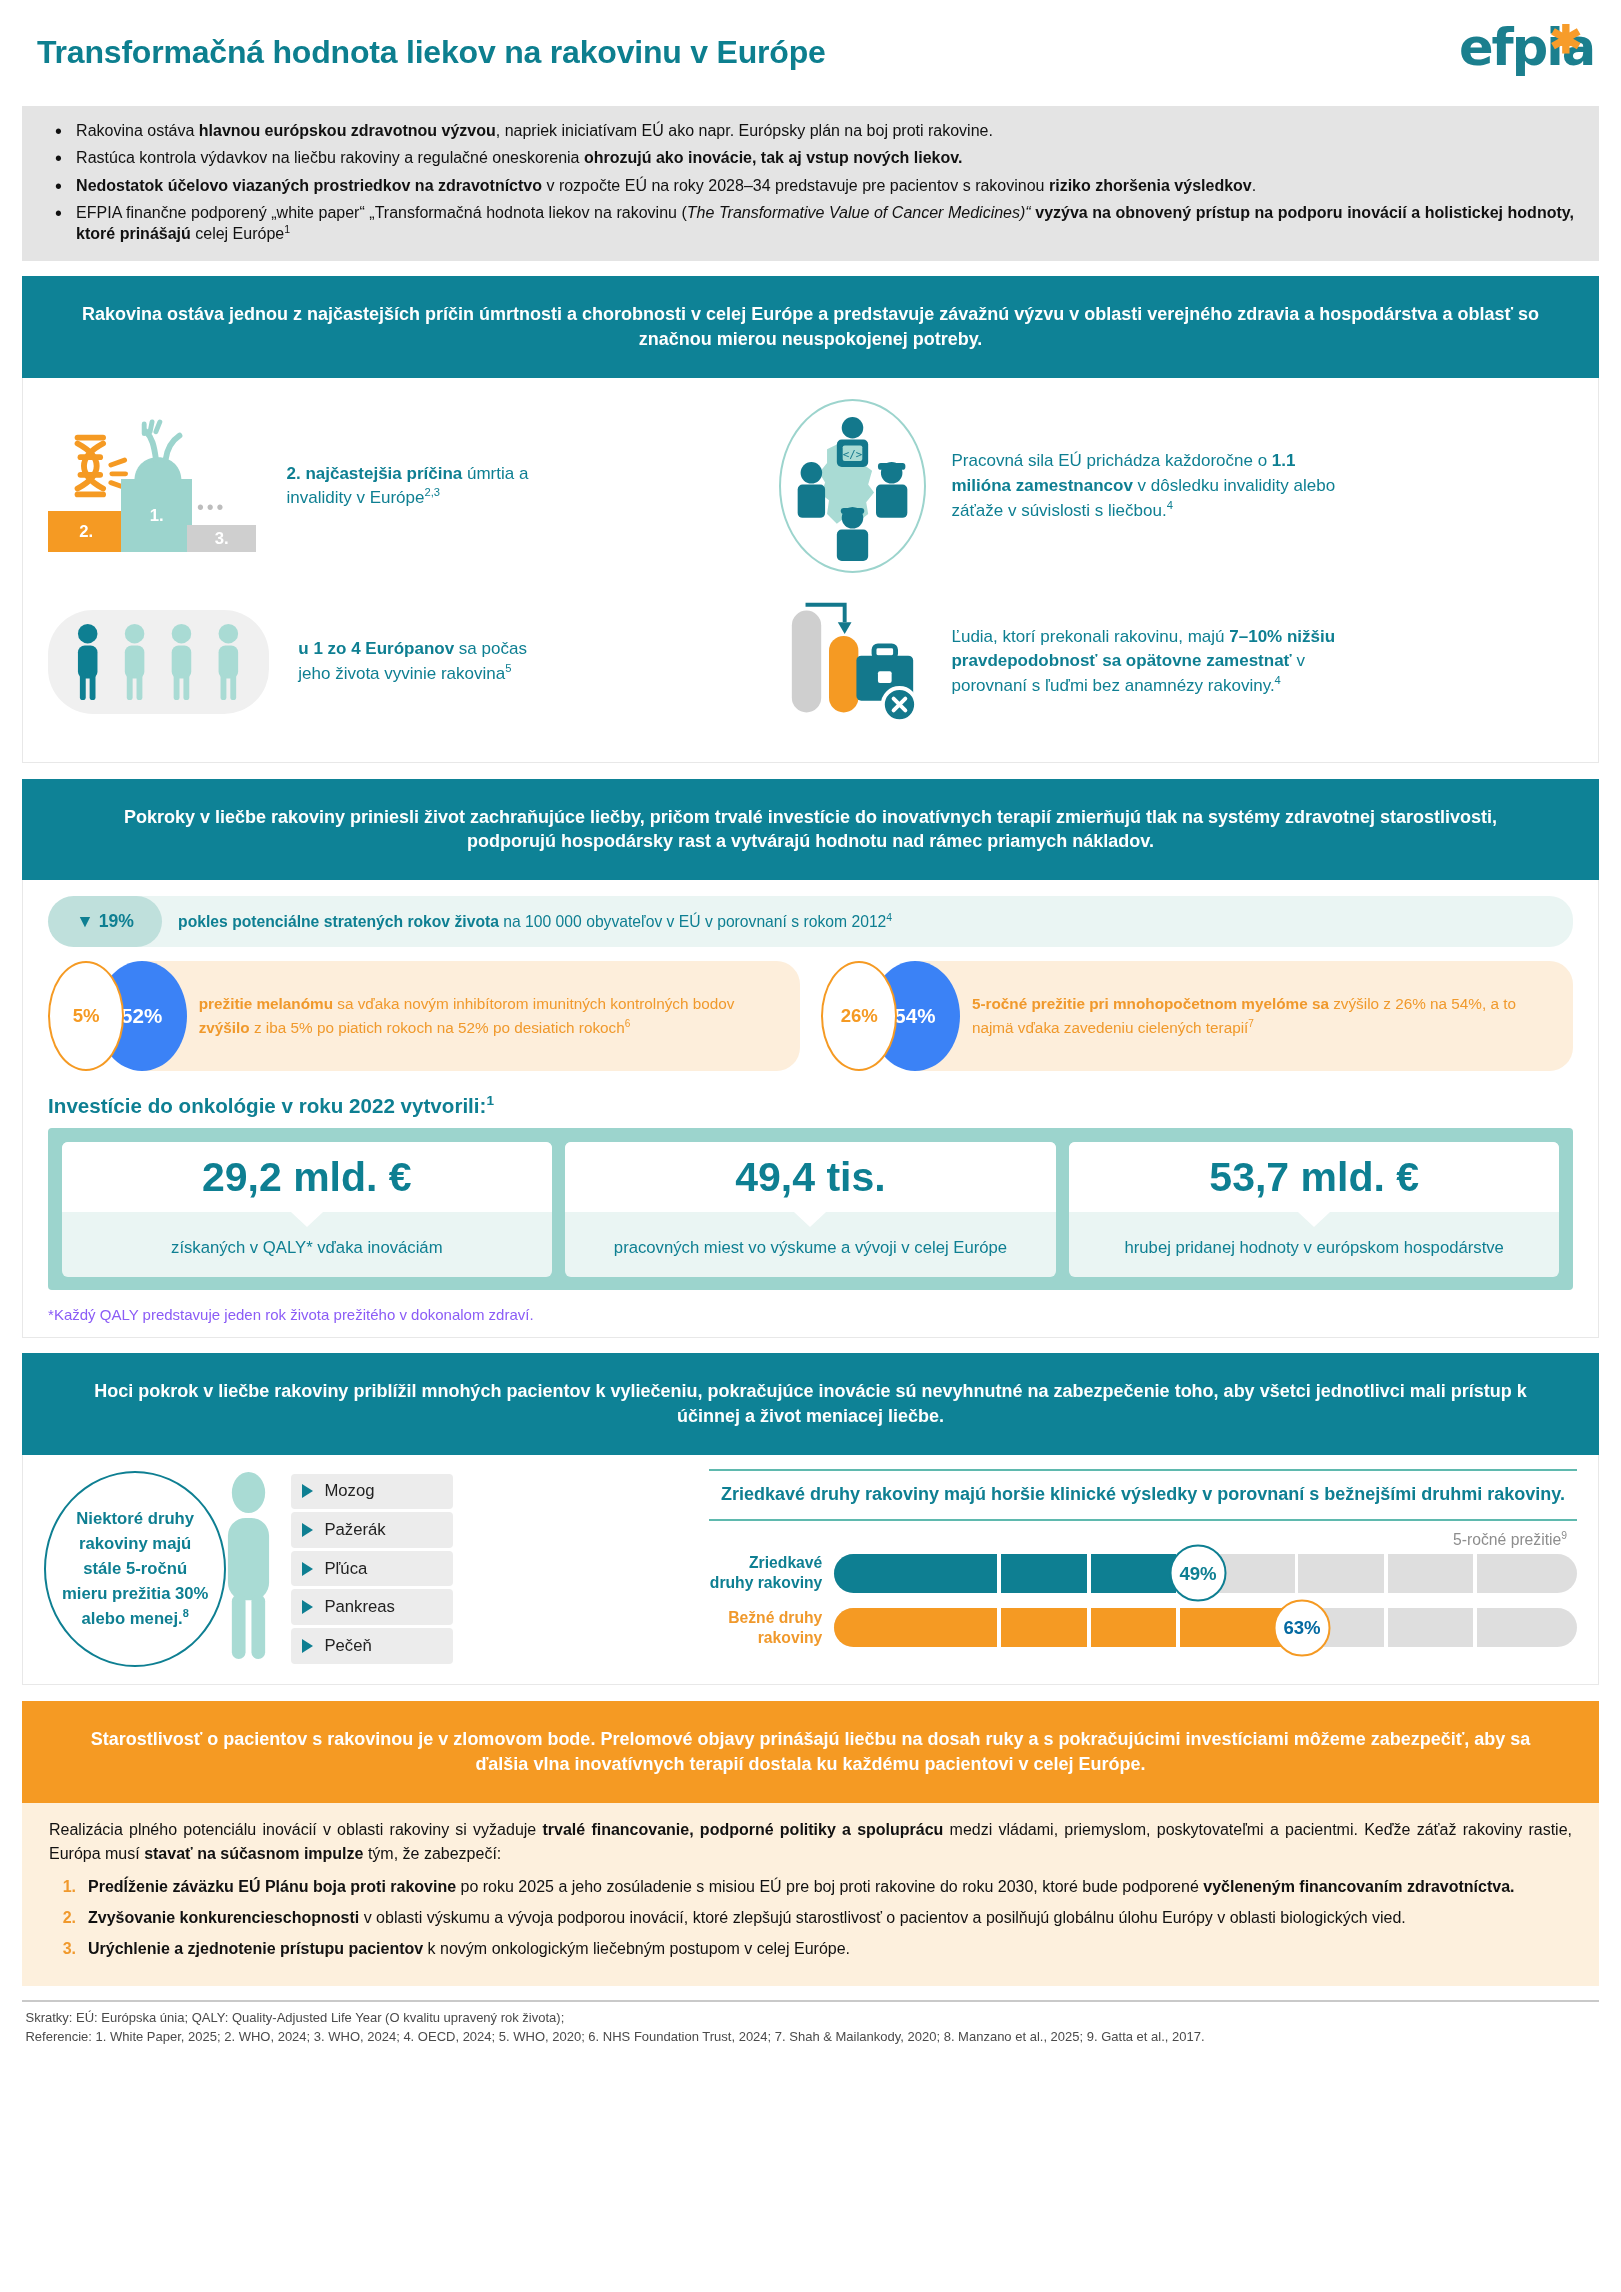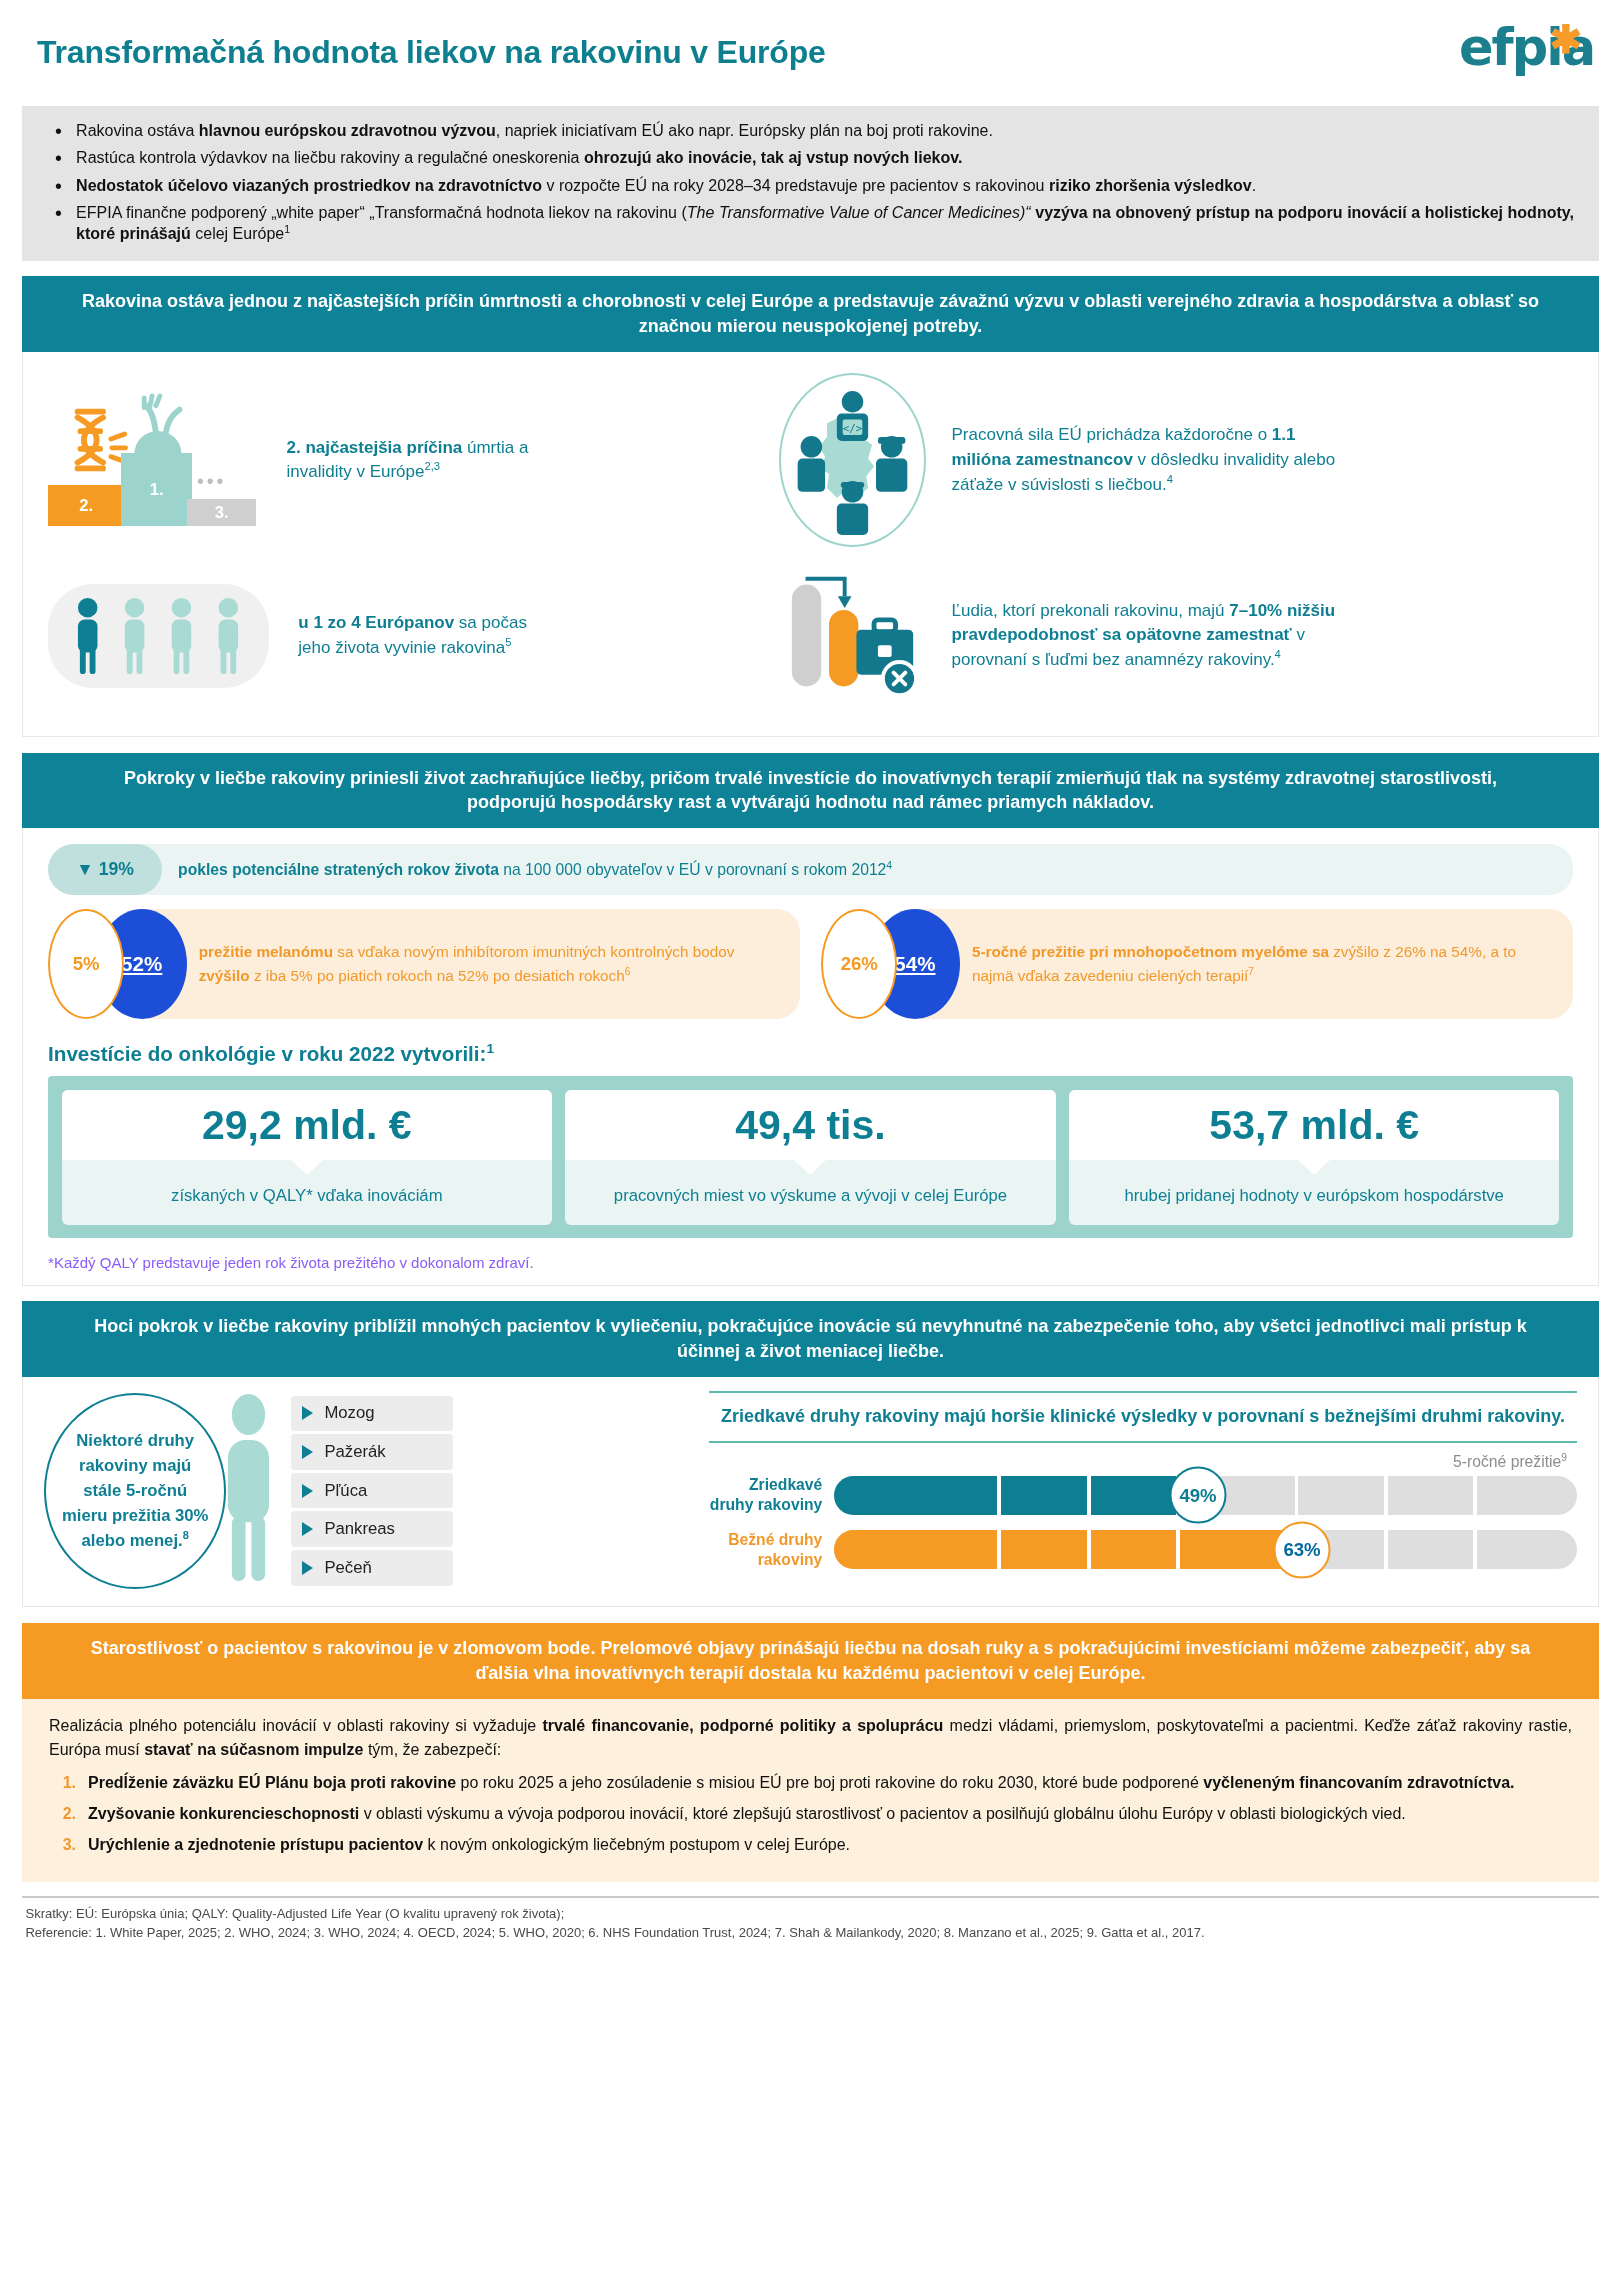--- a/index.html
+++ b/index.html
@@ -44,21 +44,21 @@
   .intro li::before {
     content: "\2022"; position: absolute; left: 7.8px; top: -2px; font-size: 19.6px; color: #111;
   }
   b { font-weight: bold; }
   i { font-style: italic; }
   sup { font-size: 0.66em; vertical-align: super; line-height: 0; }
 
   
   .banner {
     background: #0e8296; color: #fff; margin: 15.7px 21.6px 0 21.6px;
-    padding: 13px 59px; text-align: center; font-weight: bold;
+    padding: 26px 59px; text-align: center; font-weight: bold;
     font-size: 18px; line-height: 1.38;
   }
   .banner.orange { background: #f59a23; }
 
   
   .sec-body { margin: 0 21.6px; border: 1px solid #e8e8e8; border-top: none; background: #fff; }
 
   
   .s1-row { display: flex; align-items: center; }
   .s1-row.r1 { padding: 21.6px 0 5.9px 0; }
@@ -107,23 +107,23 @@
   }
 
   .oval-row { display:flex; padding: 13.7px 25.5px 3.9px 25.5px; gap: 21.6px; }
   .ovalpill { flex:1; display:flex; align-items:stretch; position:relative; }
   .oval-left {
     width: 76px; height: 110px; border: 2px solid #f59a23; border-radius: 50%;
     background:#fff; display:flex; align-items:center; justify-content:center;
     color:#f59a23; font-weight:bold; font-size:18.6px; z-index:3;
   }
   .oval-right {
-    width: 90px; height: 110px; border-radius: 50%; background:#1d4ed8;
+    width: 90px; height: 110px; border-radius: 50%; background:#3b82f6;
     display:flex; align-items:center; justify-content:center;
-    color:#fff; font-weight:bold; font-size:20.6px; margin-left:-27.4px; z-index:2;text-decoration:underline;
+    color:#fff; font-weight:bold; font-size:20.6px; margin-left:-27.4px; z-index:2;
   }
   .oval-body {
     background:#fdeedb; margin-left:-45px; padding: 11.8px 17.6px 11.8px 57px;
     border-radius: 0 23.5px 23.5px 0; flex:1; color:#f0992c; font-size:15.3px; line-height:1.56;
     display:flex; flex-direction:column; justify-content:center;
   }
   .oval-body b { color:#f0992c; }
 
   .invest-title { color:#0e7f92; font-weight:bold; font-size:20.6px; padding: 19.6px 25.5px 9.8px 25.5px; }
   .invest-wrap { background:#9cd4cd; margin: 0 25.5px 7.8px 25.5px; padding: 13.7px; display:flex; gap:13.7px; border-radius:3.9px;}

